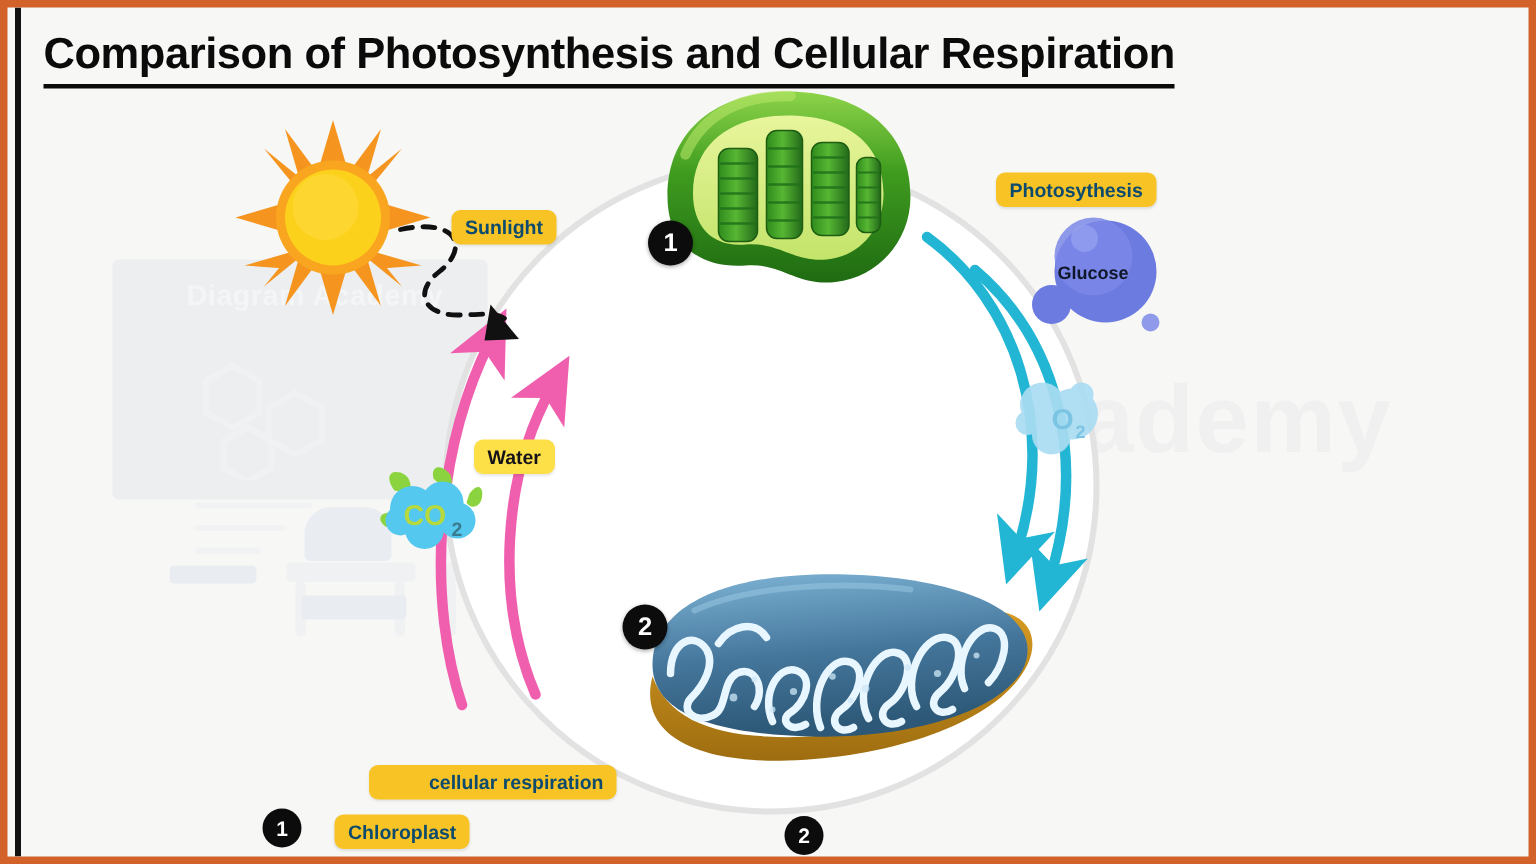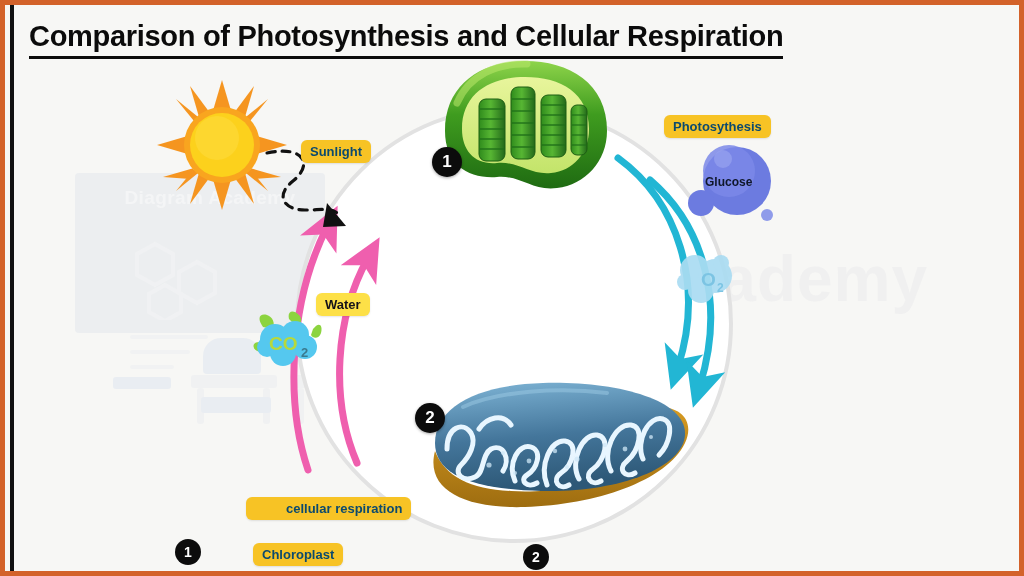--- a/index.html
+++ b/index.html
@@ -321,23 +321,23 @@
     <circle cx="40" cy="18" r="9" fill="#9aa5ef" opacity=".65"></circle>
   </svg>
   <div id="glucose-label">Glucose</div>
 
   <div class="badge amber" style="left:296px;top:135px;text-align:right;">Sunlight</div>
 
   <div class="badge pink" style="left:311px;top:288px;">Water</div>
 
   <div class="badge amber" style="left:659px;top:110px;">Photosythesis</div>
 
-  <div class="badge amber" style="left:241px;top:492px;padding-left:40px;">cellular respiration</div>
+  <div class="badge amber" style="left:241px;top:505px;padding-left:40px;">cellular respiration</div>
 
   <div class="numdot" style="left:427px;top:142px;">1</div>
   <div class="numdot" style="left:410px;top:398px;">2</div>
 
   <div class="legend-num" style="left:170px;top:534px;">1</div>
-  <div class="badge amber" style="left:248px;top:538px;">Chloroplast</div>
+  <div class="badge amber" style="left:218px;top:538px;">Chloroplast</div>
 
   <div class="legend-num" style="left:518px;top:539px;">2</div>
 
 </div>
 
 </body></html>

